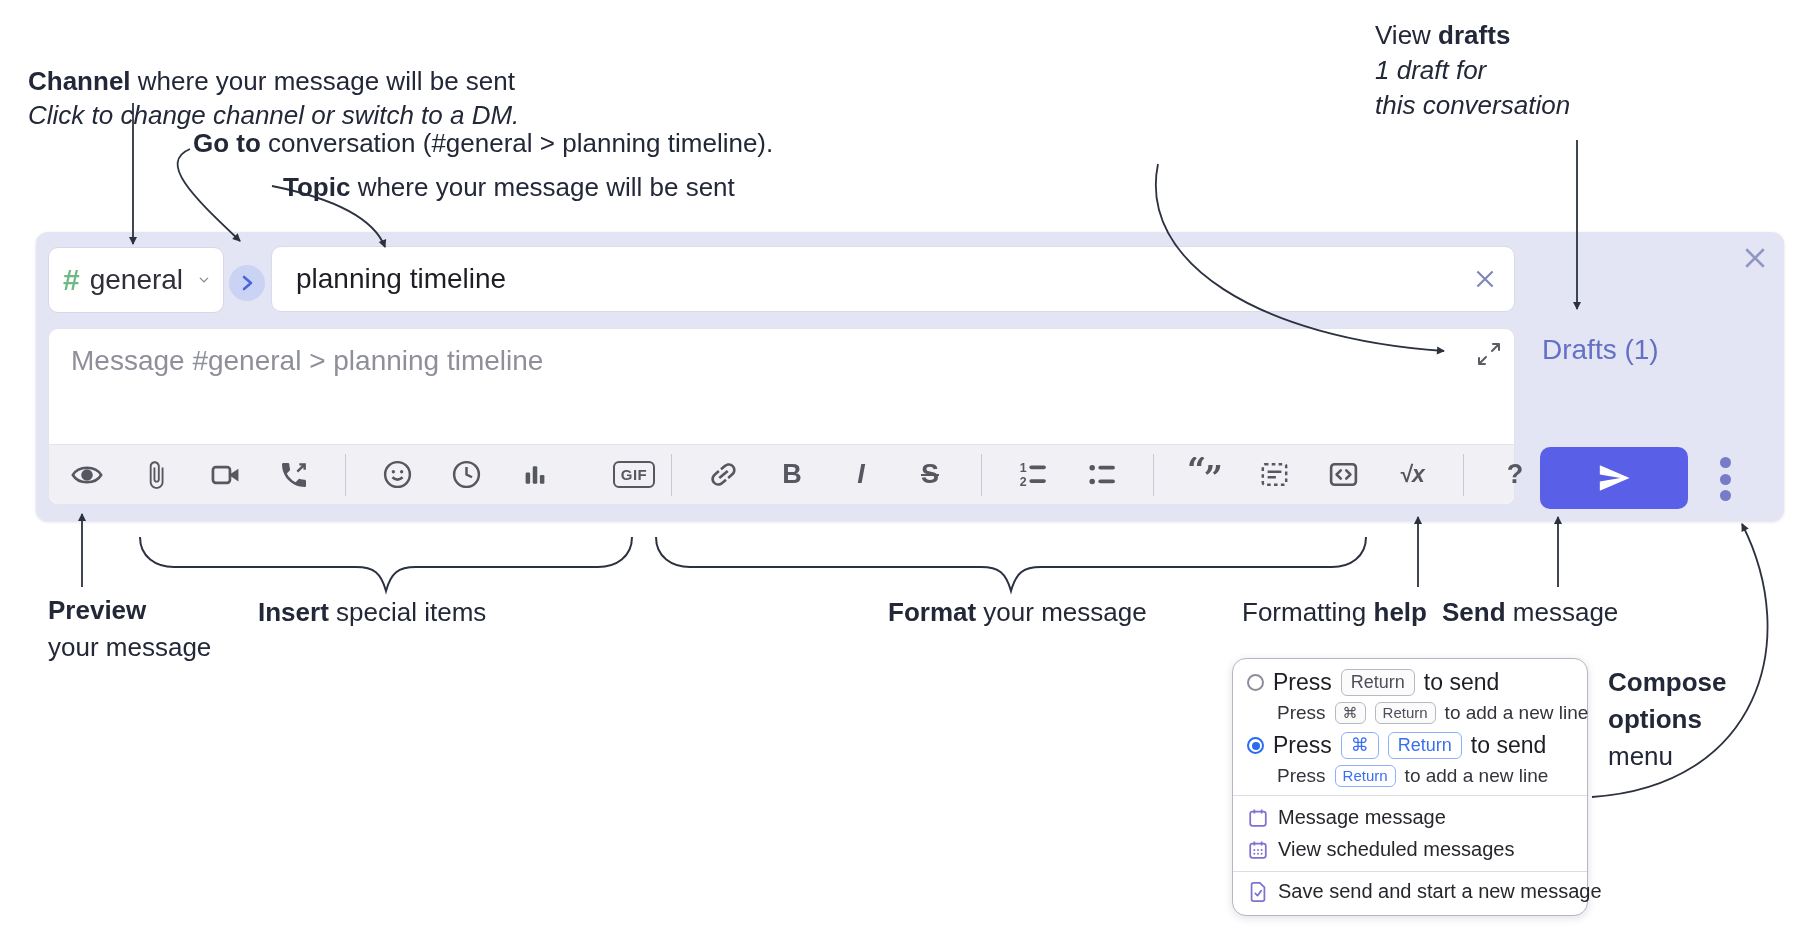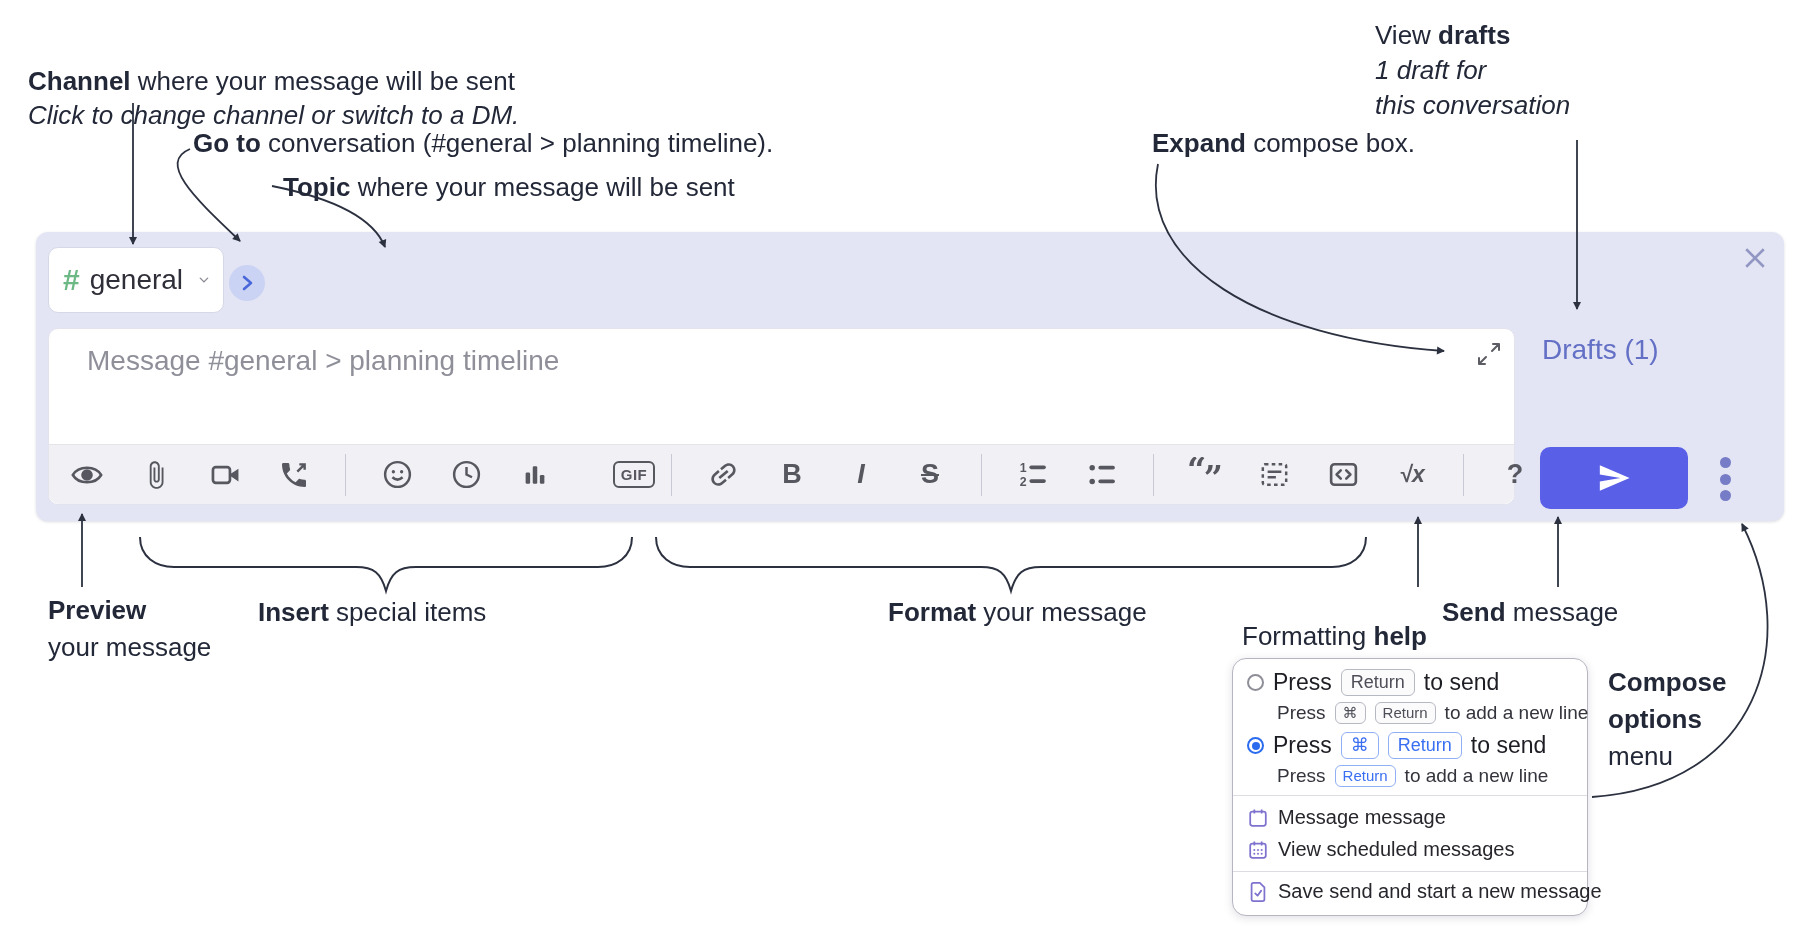--- a/index.html
+++ b/index.html
@@ -23,21 +23,21 @@
   .gocircle{position:absolute;left:193px;top:33px;width:36px;height:36px;border-radius:50%;
             background:#cad3f3;display:flex;align-items:center;justify-content:center;}
   .topicbox{position:absolute;left:235px;top:14px;width:1244px;height:66px;background:#fff;
             border:1px solid #dadbe9;border-radius:10px;display:flex;align-items:center;
             padding:0 16px 0 22px;box-sizing:border-box;}
   .topicbox input{flex:1;border:none;outline:none;font:28px "Liberation Sans","DejaVu Sans",sans-serif;
                   color:#1d1d24;background:transparent;}
   .msgbox{position:absolute;left:12px;top:96px;width:1467px;height:177px;background:#fff;
           border:1px solid #e3e3ee;border-radius:10px;box-sizing:border-box;}
   .msgbox textarea{position:absolute;left:20px;top:14px;width:1380px;height:90px;border:none;outline:none;
-          resize:none;font:28px "Liberation Sans","DejaVu Sans",sans-serif;color:#1d1d24;background:transparent;margin-left:16px;}
+          resize:none;font:28px "Liberation Sans","DejaVu Sans",sans-serif;color:#1d1d24;background:transparent;}
   .msgbox textarea::placeholder{color:#8e8f99;}
   .expandicon{position:absolute;right:12px;top:12px;width:26px;height:26px;cursor:pointer;}
   .toolbar{position:absolute;left:0;bottom:0;width:100%;height:60px;background:#f1f1f5;
            border-top:1px solid #e4e4ea;border-radius:0 0 10px 10px;display:flex;align-items:center;
            gap:33px;padding:0 0 0 20px;box-sizing:border-box;}
   .tbtn{width:36px;height:36px;display:flex;align-items:center;justify-content:center;color:#56575f;cursor:pointer;flex:0 0 auto;}
   .tdiv{width:1px;height:42px;background:#c8c9d4;flex:0 0 auto;}
   .tbtxt{font-size:27px;font-weight:700;color:#56575f;}
   .tbtxt.i{font-style:italic;font-weight:700;}
   .tbtxt.s{text-decoration:line-through;}
@@ -101,23 +101,20 @@
   <div class="ann" style="left:28px;top:18px;margin-top:46px;">
     <div><span class="b">Channel</span><span> where your message will be sent</span></div>
     <div class="it">Click to change channel or switch to a DM.</div>
   </div>
   <div class="ann" style="left:193px;top:126px;">
     <span class="b">Go to</span><span> conversation (#general &gt; planning timeline).</span>
   </div>
   <div class="ann" style="left:283px;top:170px;">
     <span class="b">Topic</span><span> where your message will be sent</span>
   </div>
-  <div class="ann" style="left:1152px;top:126px;">
-    <span class="b">Expand</span><span> compose box.</span>
-  </div>
   <div class="ann" style="left:1375px;top:18px;line-height:35px;">
     <div><span>View </span><span class="b">drafts</span></div>
     <div class="it">1 draft for</div>
     <div class="it">this conversation</div>
   </div>
 
   <div class="compose">
     <svg class="closex" viewBox="0 0 24 24">
       <path d="M5 5 L19 19 M19 5 L5 19" stroke="#9196c3" stroke-width="2.1" fill="none"></path>
     </svg>
@@ -129,20 +126,26 @@
         <path d="M2 2 L8 8 L14 2" stroke="#8a8a92" stroke-width="2.2" fill="none" stroke-linecap="round"></path>
       </svg>
     </div>
 
     <div class="gocircle">
       <svg width="11" height="16" viewBox="0 0 11 16">
         <path d="M2 2 L9 8 L2 14" stroke="#4a67da" stroke-width="2.6" fill="none" stroke-linecap="round" stroke-linejoin="round"></path>
       </svg>
     </div>
 
+    <div class="topicbox">
+      <input value="planning timeline" style="">
+      <svg width="26" height="26" viewBox="0 0 24 24">
+        <path d="M5 5 L19 19 M19 5 L5 19" stroke="#8086b8" stroke-width="2" fill="none"></path>
+      </svg>
+    </div>
 
     <div class="draftslink">Drafts (1)</div>
 
     <div class="msgbox">
       <textarea placeholder="Message #general &gt; planning timeline" style=""></textarea>
       <svg class="expandicon" viewBox="0 0 26 26">
         <g stroke="#5c5d64" stroke-width="2" fill="none" stroke-linecap="round" stroke-linejoin="round">
           <path d="M16 10 L23 3 M23 9 L23 3 L17 3"></path>
           <path d="M10 16 L3 23 M3 17 L3 23 L9 23"></path>
         </g>
@@ -275,21 +278,21 @@
   <div class="ann" style="left:28px;top:592px;line-height:37px;margin-left:20px;">
     <div class="b">Preview</div>
     <div>your message</div>
   </div>
   <div class="ann" style="left:888px;top:595px;">
     <span class="b">Format</span><span> your message</span>
   </div>
   <div class="ann" style="left:258px;top:595px;">
     <span class="b">Insert</span><span> special items</span>
   </div>
-  <div class="ann" style="left:1242px;top:595px;margin-top:24px;">
+  <div class="ann" style="left:1242px;top:595px;">
     <span>Formatting </span><span class="b">help</span>
   </div>
   <div class="ann" style="left:1442px;top:595px;">
     <span class="b">Send</span><span> message</span>
   </div>
   <div class="ann" style="left:1608px;top:664px;line-height:37px;">
     <div class="b">Compose</div>
     <div class="b">options</div>
     <div>menu</div>
   </div>

